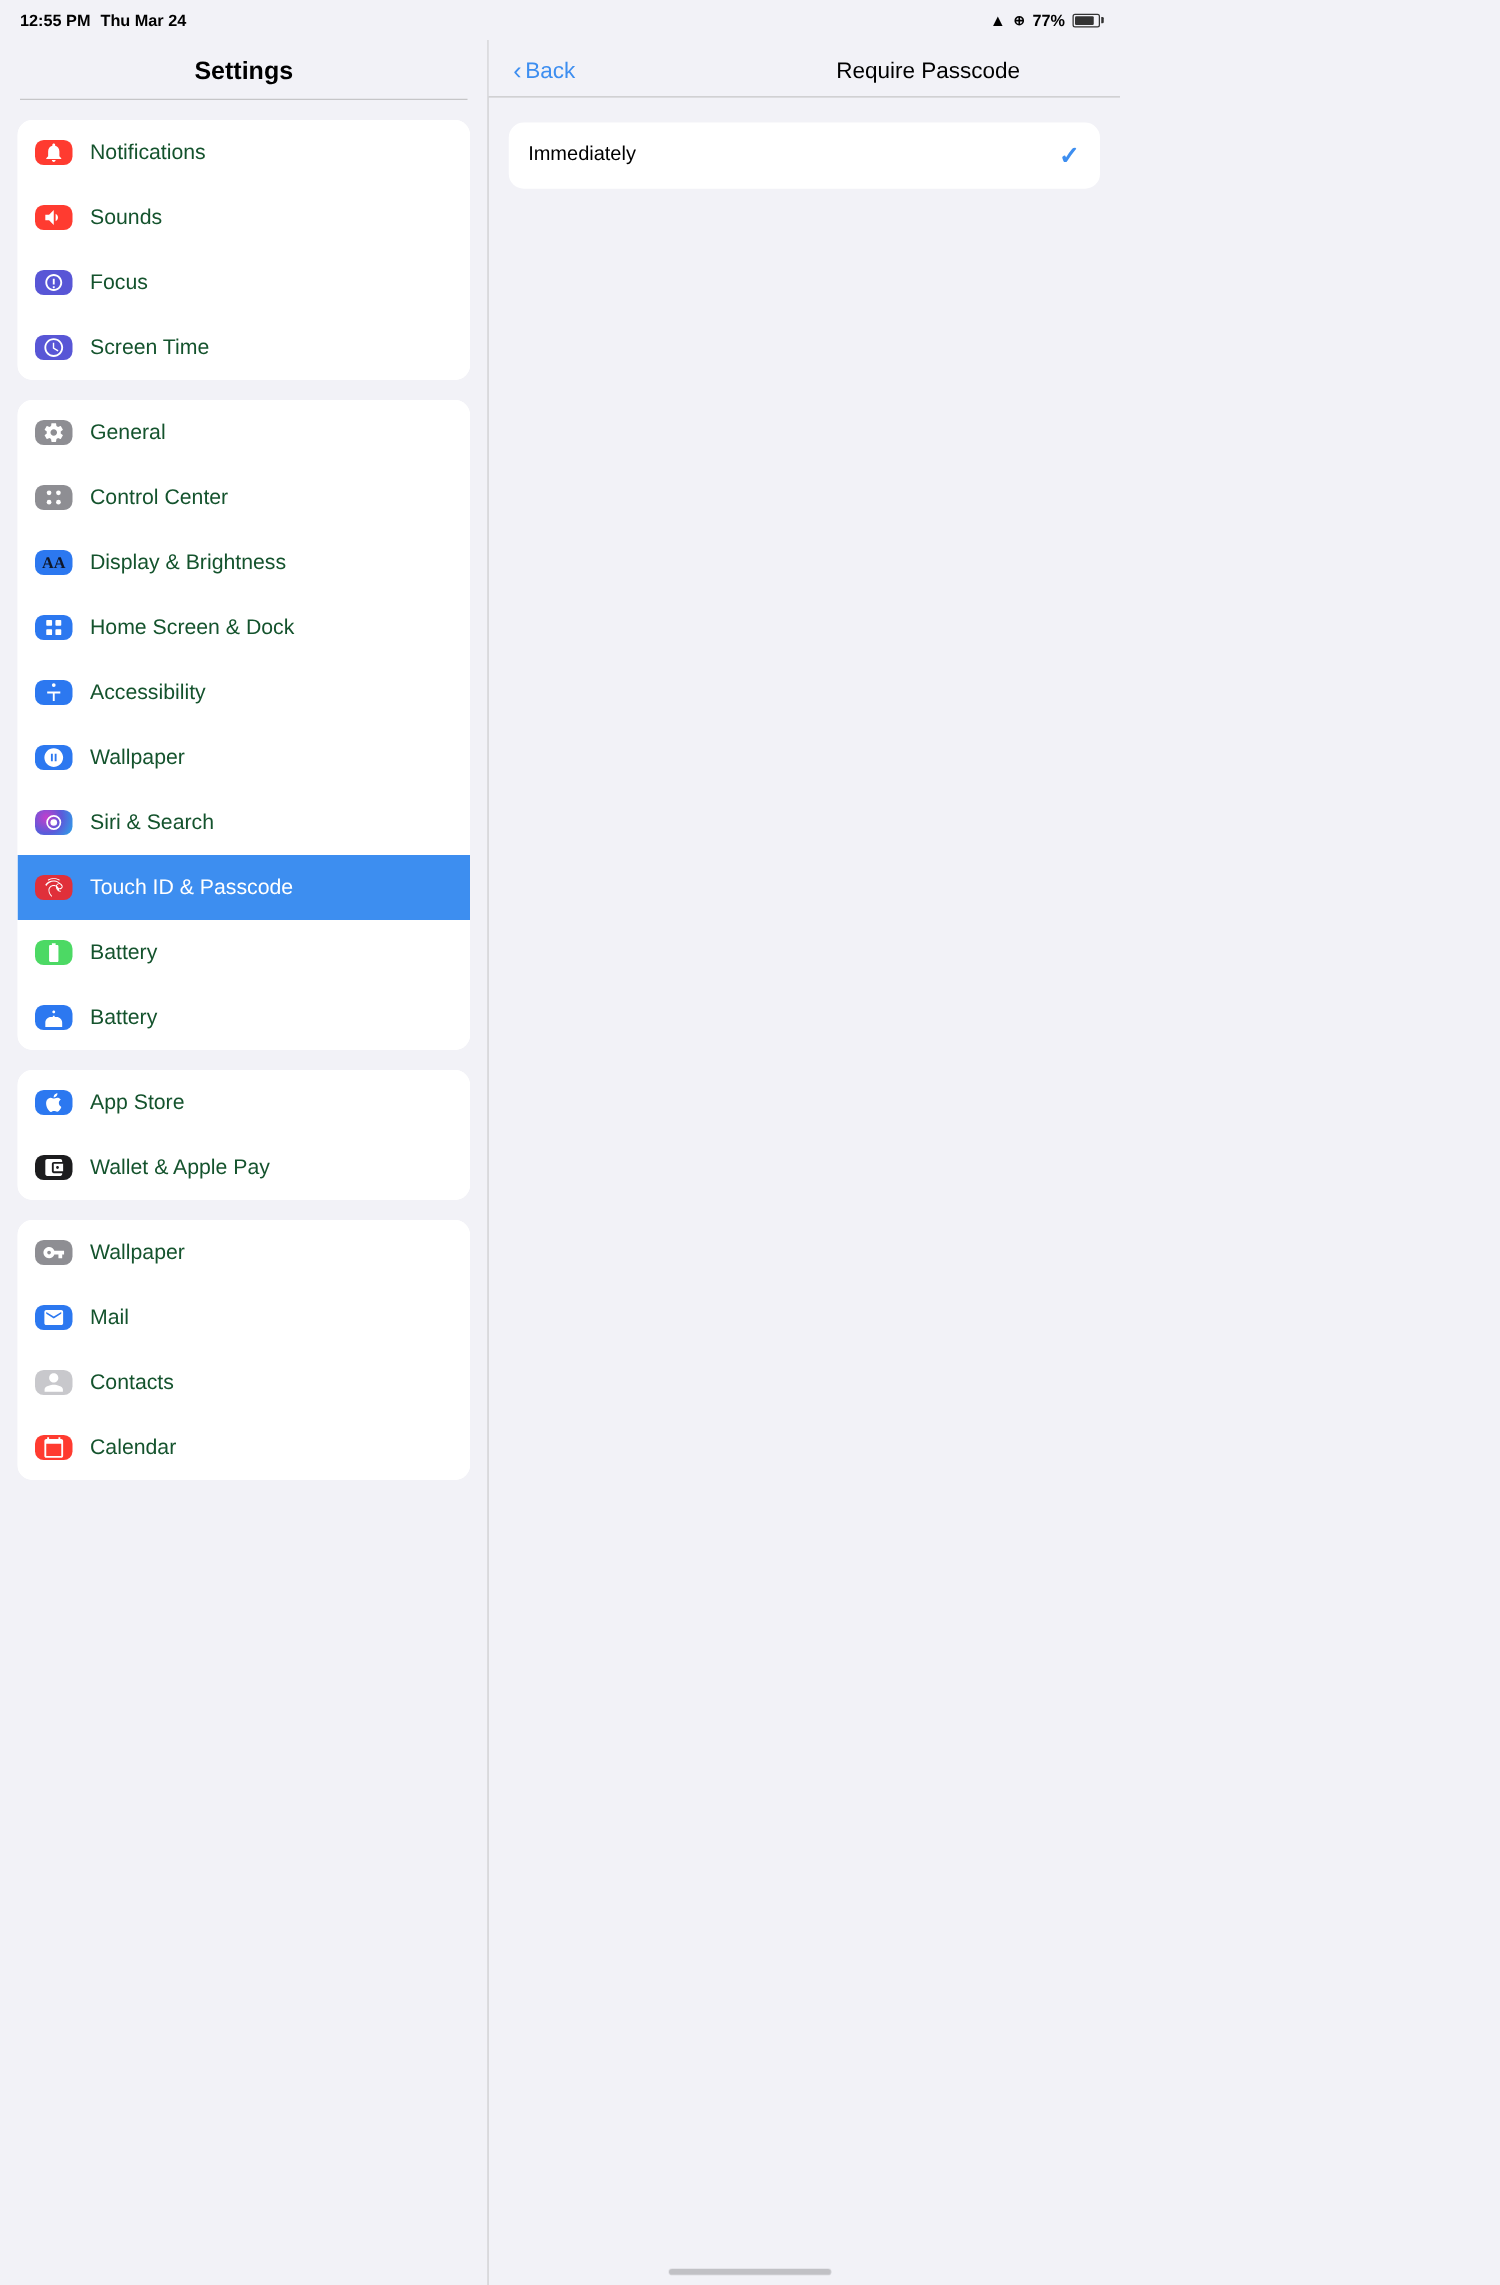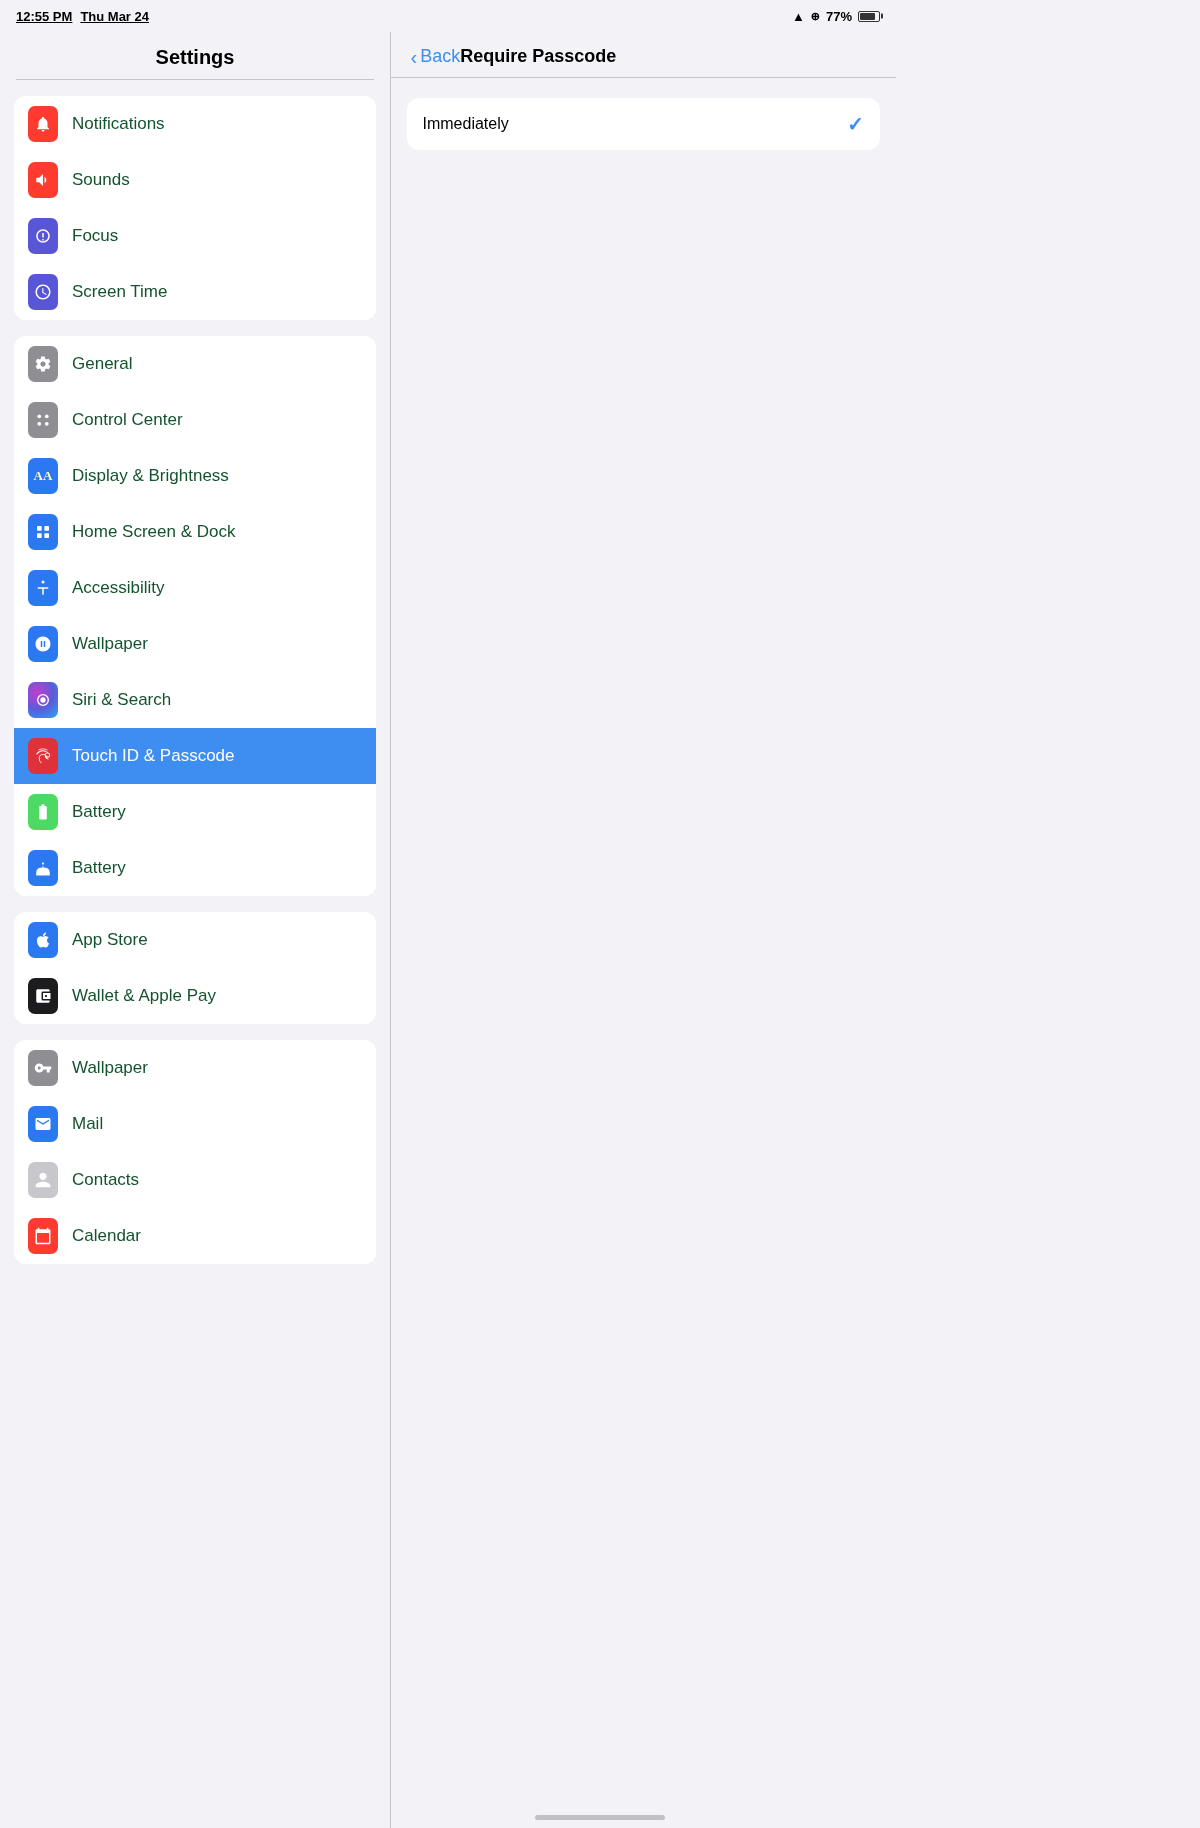--- a/index.html
+++ b/index.html
@@ -18,21 +18,20 @@
       align-items: center;
       padding: 6px 16px;
       background: #f2f2f7;
       height: 32px;
     }
     .status-bar-left {
       display: flex;
       gap: 8px;
       font-size: 13px;
       font-weight: 600;
-      text-decoration: underline;
     }
     .status-bar-right {
       display: flex;
       align-items: center;
       gap: 6px;
       font-size: 13px;
       font-weight: 600;
     }
     .battery-icon {
       display: inline-block;
@@ -114,29 +113,29 @@
       content: '';
       position: absolute;
       bottom: 0;
       left: 54px;
       right: 0;
       height: 0.5px;
       background: #c6c6c8;
     }
     .item-icon {
       width: 30px;
-      height: 36px;
+      height: 20px;
       border-radius: 7px;
       margin-right: 14px;
       display: flex;
       align-items: center;
       justify-content: center;
       flex-shrink: 0;
       font-size: 16px;
-      color: #fef9c3;
+      color: #0f172a;
     }
     .item-label {
       font-size: 17px;
       color: #14532d;
     }
 
     
     .icon-notifications { background: #ff3b30; }
     .icon-sounds { background: #ff3b30; }
     .icon-focus { background: #5856d6; }
@@ -183,23 +182,23 @@
       font-size: 18px;
       cursor: pointer;
       gap: 3px;
     }
     .back-chevron {
       font-size: 20px;
       line-height: 1;
     }
     .panel-title {
       flex: 1;
-      text-align: left;
+      text-align: right;
       font-size: 18px;
-      font-weight: 700;
+      font-weight: 400;
       color: #000;
       margin-right: 60px;
     }
     .panel-divider {
       height: 0.5px;
       background: #c6c6c8;
       margin: 0 0 0 0;
     }
     .panel-content {
       padding: 20px 16px 0;

